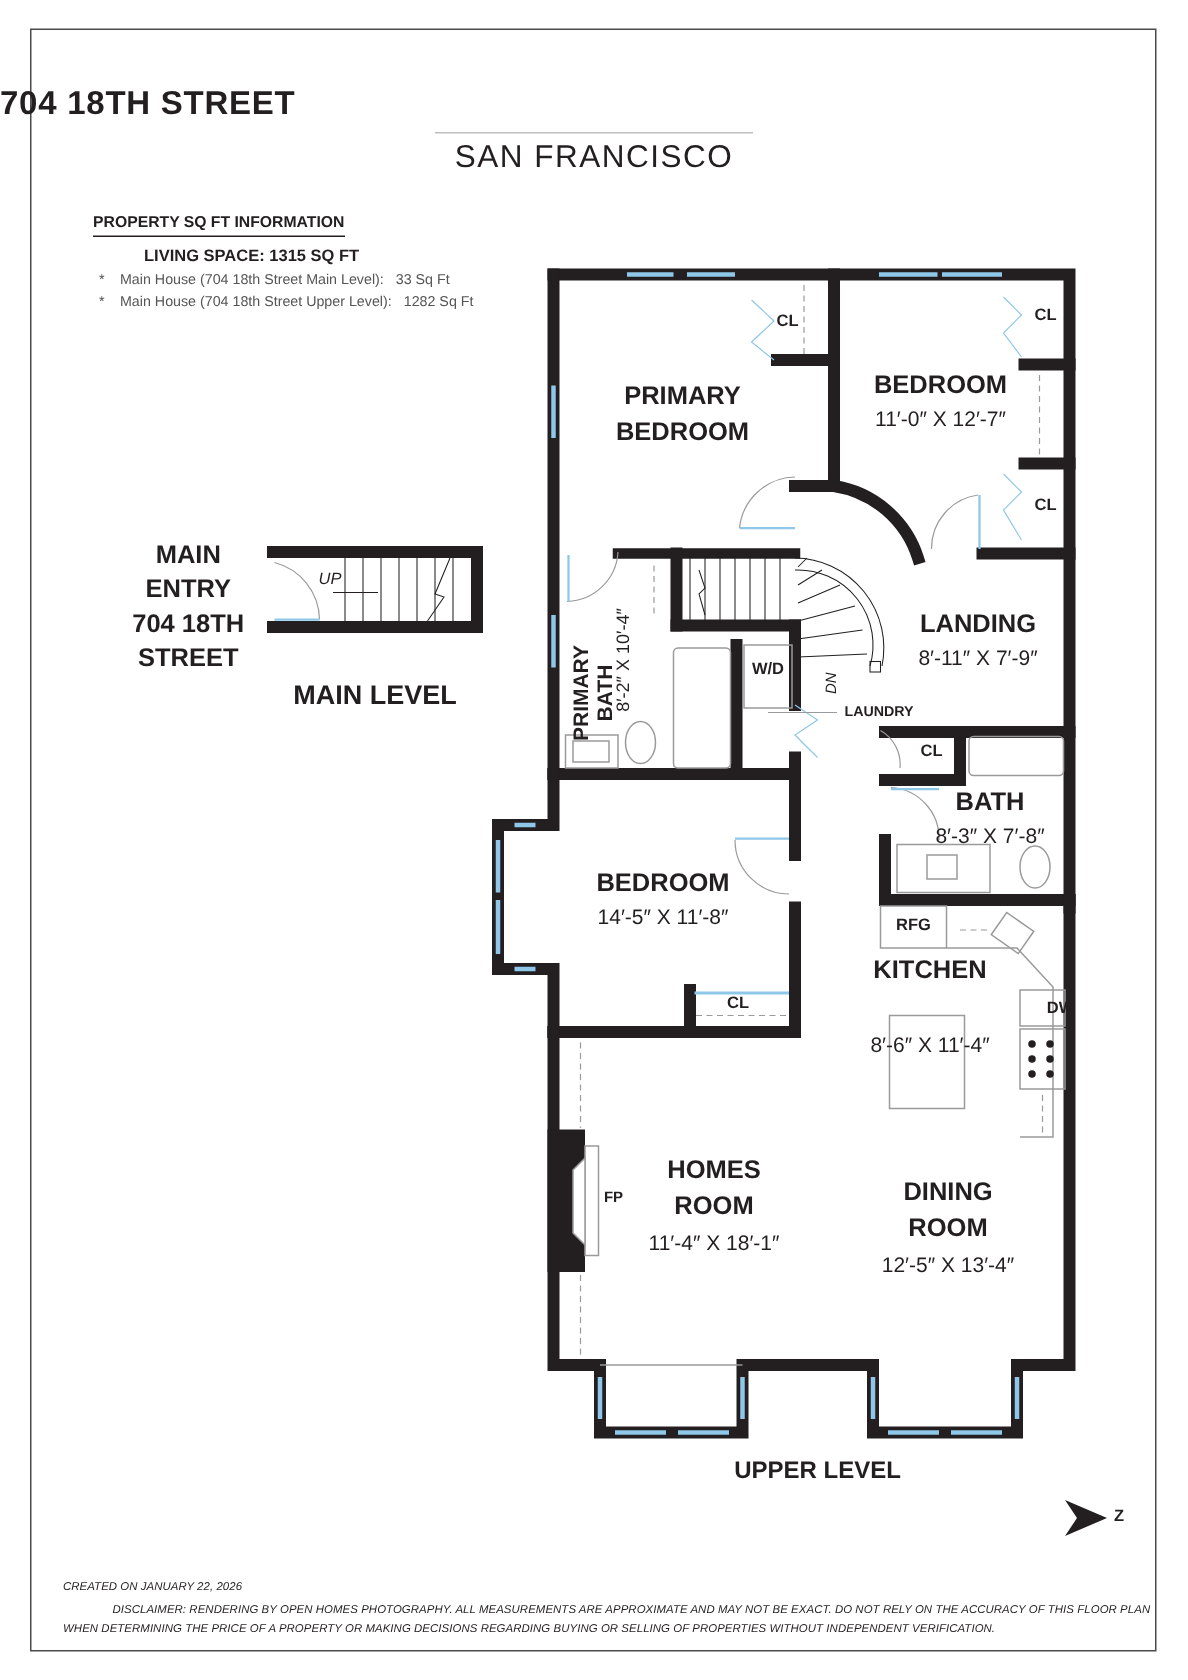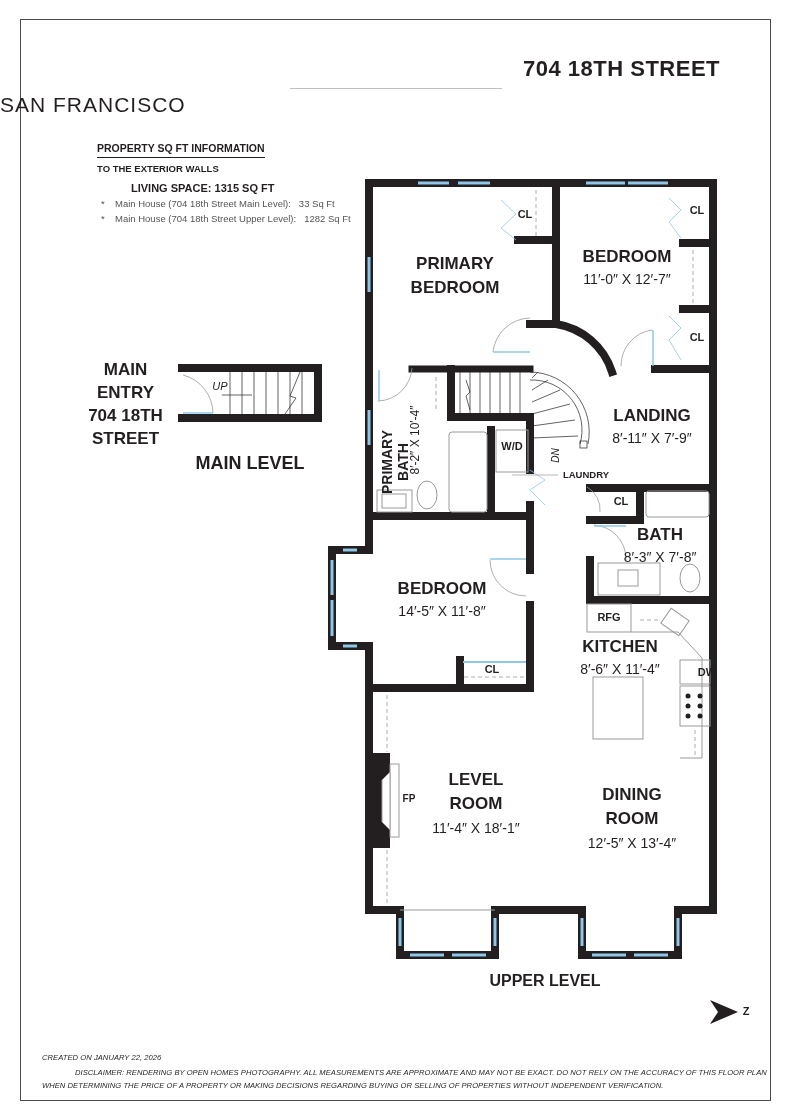--- a/index.html
+++ b/index.html
@@ -1,21 +1,21 @@
 <!DOCTYPE html>
 <html><head>
 <meta charset="utf-8">
 <style>
   html, body { margin: 0; padding: 0; background: #ffffff; }
   body { width: 792px; height: 1120px; position: relative; overflow: hidden; font-family: "Liberation Sans", sans-serif; color: #231f20; }
   .frame { position: absolute; left: 20px; top: 19px; width: 751px; height: 1082px; border: 1.5px solid #4a4a4a; box-sizing: border-box; }
-  .title { position: absolute; left: 0; width: 720px; top: 56px; text-align: right; font-weight: bold; font-size: 22px; letter-spacing: 0.5px; }
+  .title { position: absolute; left: 0; width: 720px; top: 56px; text-align: left; font-weight: bold; font-size: 22px; letter-spacing: 0.5px; }
   .title-rule { position: absolute; left: 290px; width: 212px; top: 88px; height: 1px; background: #bfbfbf; }
-  .subtitle { position: absolute; left: 0; width: 792px; top: 93px; text-align: left; font-size: 21px; letter-spacing: 1px; }
-  .info { position: absolute; left: 62px; top: 138px; width: 310px; margin-left: 35px; }
+  .subtitle { position: absolute; left: 0; width: 792px; top: 93px; text-align: center; font-size: 21px; letter-spacing: 1px; }
+  .info { position: absolute; left: 62px; top: 138px; width: 310px; }
   .info-head { font-size: 10.5px; font-weight: bold; display: inline-block; border-bottom: 1.5px solid #231f20; padding-bottom: 3px; }
   .info-sub { font-size: 9.5px; font-weight: bold; margin-top: 5px; line-height: 12px; }
   .info-living { font-size: 11px; font-weight: bold; margin-top: 7px; padding-left: 34px; }
   .info-item { font-size: 9.5px; color: #555; margin-top: 4px; padding-left: 4px; display: flex; }
   .info-item .bullet { width: 14px; }
   .info-item .amt { margin-left: 8px; }
   svg.plan { position: absolute; left: 0; top: 0; }
   .lbl { position: absolute; text-align: center; font-weight: bold; color: #231f20; }
   .dim { position: absolute; text-align: center; color: #231f20; font-weight: normal; }
   .footer { position: absolute; left: 42px; font-size: 7.6px; color: #231f20; letter-spacing: 0.05px; font-style: italic; }
@@ -25,21 +25,20 @@
 
 <div class="frame"></div>
 
 <div class="title">704 18TH STREET</div>
 <div class="title-rule"></div>
 <div class="subtitle">SAN FRANCISCO</div>
 
 <div class="info">
   <div class="info-head">PROPERTY SQ FT INFORMATION</div>
   <div class="info-sub">
-    <div>TO THE EXTERIOR WALLS</div>
   </div>
   <div class="info-living">LIVING SPACE: 1315 SQ FT</div>
   <div class="info-item">
     <span class="bullet">*</span>
     <span>Main House (704 18th Street Main Level):</span>
     <span class="amt">33 Sq Ft</span>
   </div>
   <div class="info-item">
     <span class="bullet">*</span>
     <span>Main House (704 18th Street Upper Level):</span>
@@ -260,27 +259,27 @@
 
 <div class="lbl" style="left:380px;top:578px;width:124px;font-size:17px;line-height:22px;">
   <div>BEDROOM</div>
   <div class="dim" style="position:static;font-size:14px;">14′-5″ X 11′-8″</div>
 </div>
 <div class="lbl" style="left:481px;top:663px;width:22px;font-size:11px;">CL</div>
 
 <div class="lbl" style="left:591px;top:611px;width:36px;font-size:11px;">RFG</div>
 <div class="lbl" style="left:566px;top:636px;width:108px;font-size:17px;line-height:22px;">
   <div>KITCHEN</div>
-  <div class="dim" style="position:static;font-size:14px;">8′-6″ X 11′-4″</div>
+  <div class="dim" style="position:static;font-size:14px;margin-top:27px;">8′-6″ X 11′-4″</div>
 </div>
 <div class="lbl" style="left:682px;top:666px;width:50px;font-size:11px;">DW</div>
 
 <div class="lbl" style="left:400px;top:793px;width:18px;font-size:10px;">FP</div>
 <div class="lbl" style="left:414px;top:768px;width:124px;font-size:17px;line-height:24px;">
-  <div>LEVEL</div>
+  <div>HOMES</div>
   <div>ROOM</div>
   <div class="dim" style="position:static;font-size:14px;">11′-4″ X 18′-1″</div>
 </div>
 <div class="lbl" style="left:570px;top:783px;width:124px;font-size:17px;line-height:24px;">
   <div>DINING</div>
   <div>ROOM</div>
   <div class="dim" style="position:static;font-size:14px;">12′-5″ X 13′-4″</div>
 </div>
 
 <div class="lbl" style="left:470px;top:972px;width:150px;font-size:16px;">UPPER LEVEL</div>

